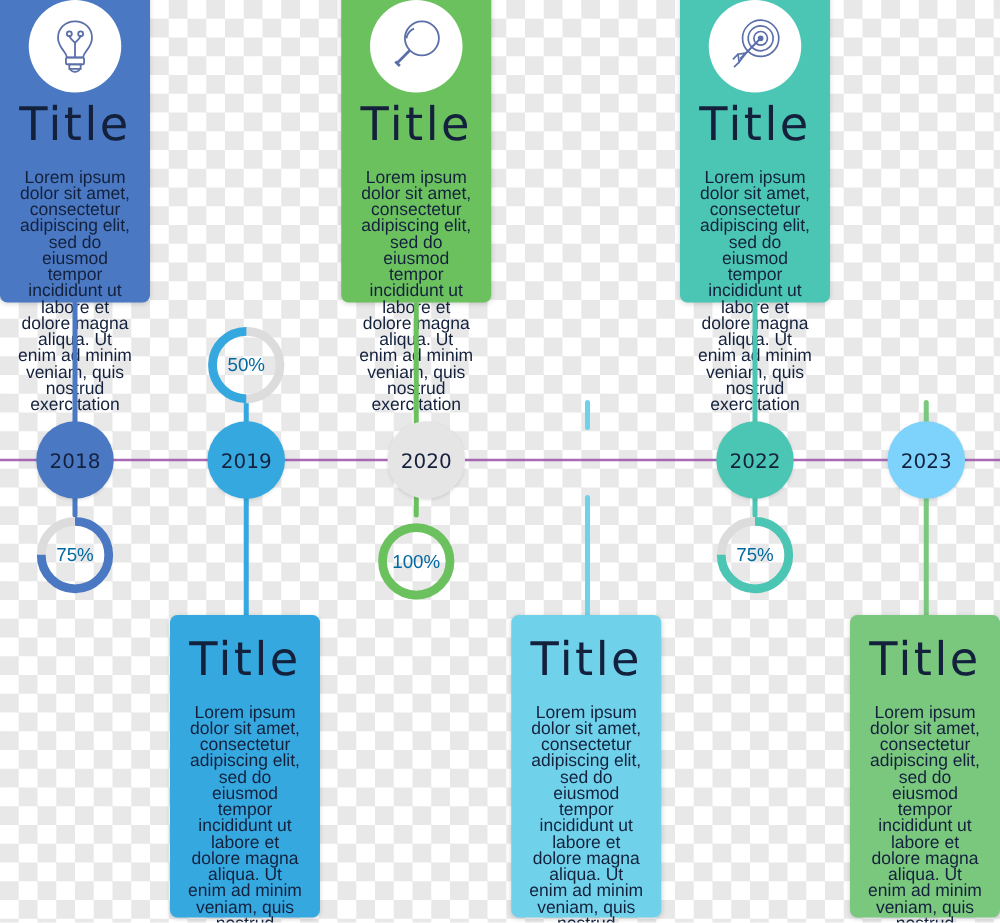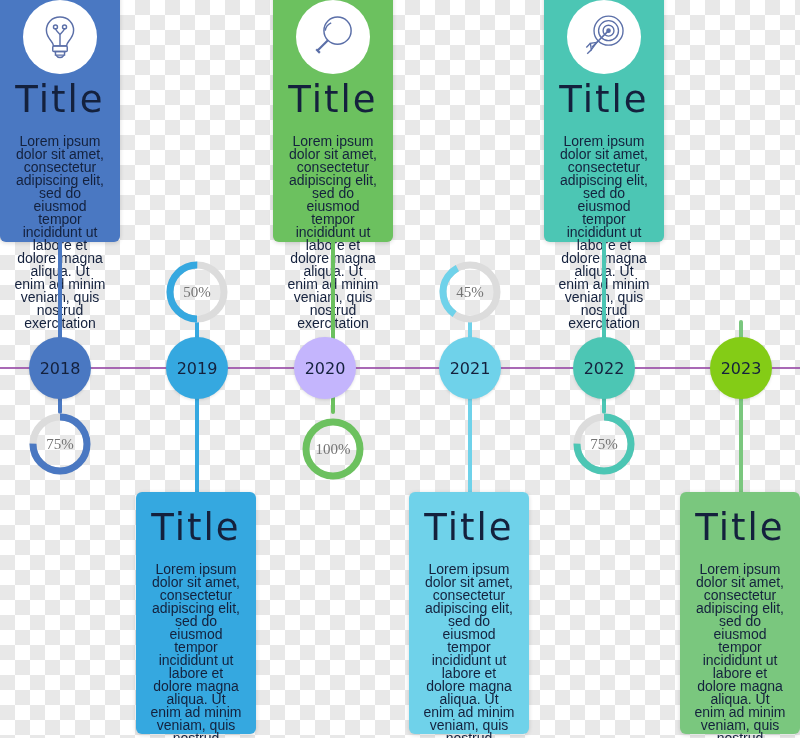--- a/index.html
+++ b/index.html
@@ -63,21 +63,21 @@
     font-size:16px;color:#14213d;
     font-family:"DejaVu Sans", sans-serif;
     box-shadow:0 1px 3px rgba(0,0,0,.12);
   }
 
   
   .ring{position:absolute;width:62px;height:62px;}
   .ring svg{position:absolute;inset:0;}
   .ring .pct{
     position:absolute;inset:0;display:flex;align-items:center;justify-content:center;
-    font-size:15px;color:#737373;font-family:Liberation Serif, serif;
+    font-size:15px;color:#0369a1;font-family:Liberation Sans, sans-serif;
   }
   .ring.wide{width:68px;height:68px;}
   .ring.wide .pct{font-size:15px;}
 </style>
 </head>
 <body>
 
 <div class="stage">
 
   <div class="card top" style="left:0px;top:-6px;width:120px;height:248px;background:#4a78c2;">
@@ -145,30 +145,27 @@
   <div class="stem" style="left:739px;top:320px;height:24px;background:#7ac77e;"></div>
 
   <div class="axis"></div>
 
   <div class="year" style="left:29px;top:337px;background:#4a78c2;">
     <span>2018</span>
   </div>
   <div class="year" style="left:166px;top:337px;background:#35a8e0;">
     <span>2019</span>
   </div>
-  <div class="year" style="left:294px;top:337px;background:#c4b5fd;">
+  <div class="year" style="left:310px;top:337px;background:#e5e5e5;">
     <span>2020</span>
-  </div>
-  <div class="year" style="left:439px;top:337px;background:#6fd2ea;">
-    <span>2021</span>
   </div>
   <div class="year" style="left:573px;top:337px;background:#4cc6b4;text-align:center;">
     <span>2022</span>
   </div>
-  <div class="year" style="left:710px;top:337px;background:#84cc16;">
+  <div class="year" style="left:710px;top:337px;background:#7dd3fc;">
     <span>2023</span>
   </div>
 
   <div class="ring wide" style="left:26px;top:410px;">
     <svg viewBox="0 0 68 68">
       <circle cx="34" cy="34" r="27" fill="none" stroke="#dcdcdc" stroke-width="7"></circle>
       <circle cx="34" cy="34" r="27" fill="none" stroke="#4a78c2" stroke-width="7" stroke-dasharray="127.2 169.6" stroke-dashoffset="0" transform="rotate(-90 34 34)" stroke-linecap="butt"></circle>
     </svg>
     <div class="pct">75%</div>
   </div>
@@ -181,27 +178,20 @@
     <div class="pct">50%</div>
   </div>
 
   <div class="ring wide" style="left:299px;top:415px;">
     <svg viewBox="0 0 68 68">
       <circle cx="34" cy="34" r="27" fill="none" stroke="#6cc15f" stroke-width="7"></circle>
     </svg>
     <div class="pct">100%</div>
   </div>
 
-  <div class="ring wide" style="left:436px;top:258px;">
-    <svg viewBox="0 0 68 68">
-      <circle cx="34" cy="34" r="27" fill="none" stroke="#dcdcdc" stroke-width="7"></circle>
-      <circle cx="34" cy="34" r="27" fill="none" stroke="#6fd2ea" stroke-width="7" stroke-dasharray="55 169.6" transform="rotate(125 34 34)" stroke-linecap="butt"></circle>
-    </svg>
-    <div class="pct">45%</div>
-  </div>
 
   <div class="ring wide" style="left:570px;top:410px;">
     <svg viewBox="0 0 68 68">
       <circle cx="34" cy="34" r="27" fill="none" stroke="#dcdcdc" stroke-width="7"></circle>
       <circle cx="34" cy="34" r="27" fill="none" stroke="#4cc6b4" stroke-width="7" stroke-dasharray="127.2 169.6" transform="rotate(-90 34 34)" stroke-linecap="butt"></circle>
     </svg>
     <div class="pct">75%</div>
   </div>
 
 

